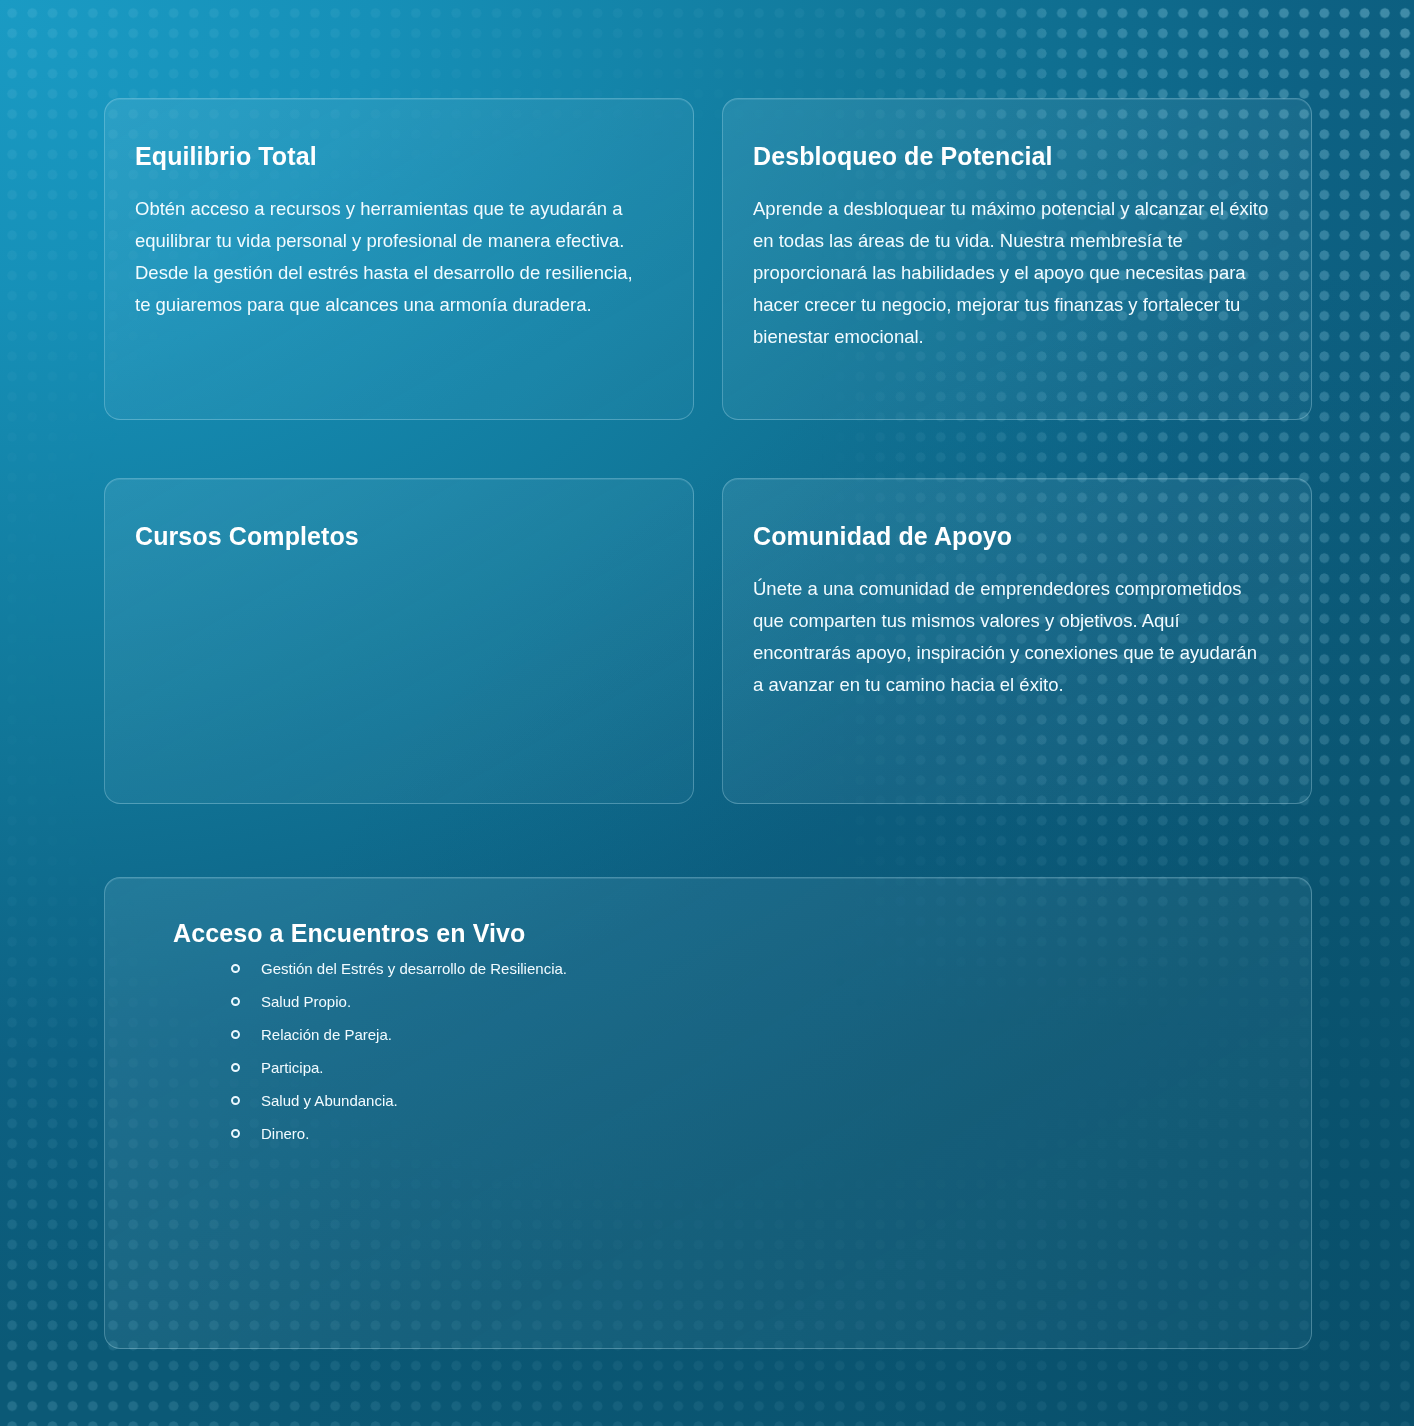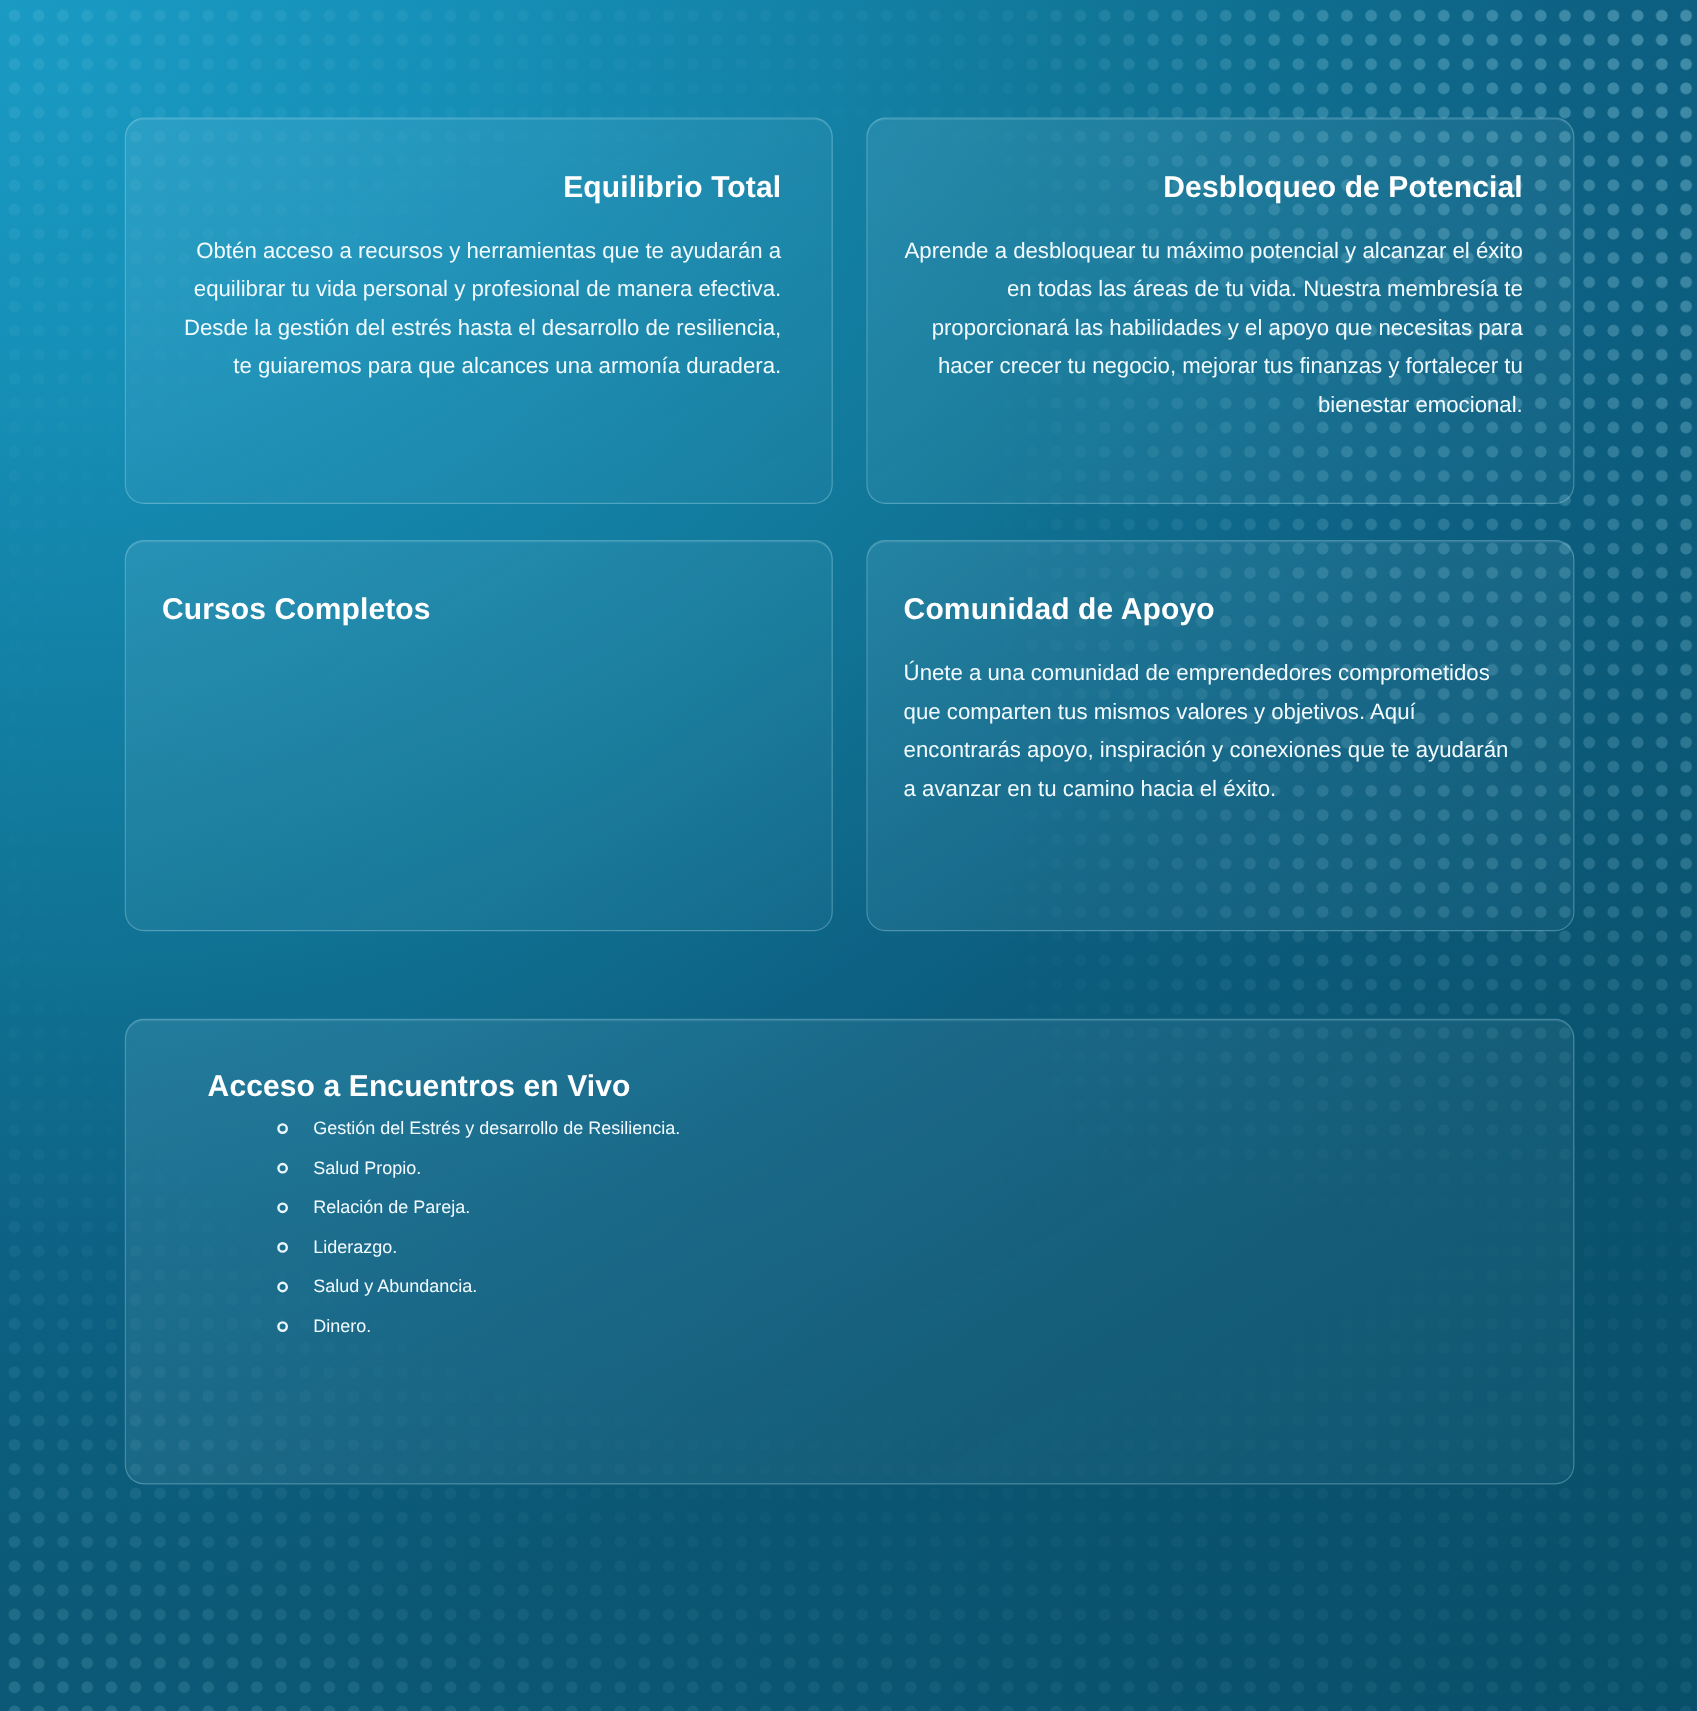--- a/index.html
+++ b/index.html
@@ -94,21 +94,21 @@
     overflow: hidden;
   }
 
   .card.half { width: 590px; }
 
   .card-r1 { height: 322px; }
   .card-r2 { height: 326px; }
 
   .card.full {
     width: 1208px;
-    height: 388px;
+    height: 472px;
   }
 
   .card-body {
     padding: 42px 42px 30px 30px;
   }
 
   .card.full .card-body {
     padding: 40px 40px 30px 68px;
   }
 
@@ -166,21 +166,21 @@
 <body>
 
 <div id="bg-gradient"></div>
 <div id="bg-dots"></div>
 <div id="bg-dots-right"></div>
 <div id="bg-vignette"></div>
 
 <div id="page">
   <div id="cards-grid">
 
-    <div class="card-row" style="margin-bottom:30px;text-align:right;">
+    <div class="card-row" style="margin-bottom:58px;">
       <div class="card half card-r1">
         <div class="card-body">
           <h2 class="card-title">Equilibrio Total</h2>
           <p class="card-text">Obtén acceso a recursos y herramientas que te ayudarán a equilibrar tu vida personal y profesional de manera efectiva. Desde la gestión del estrés hasta el desarrollo de resiliencia, te guiaremos para que alcances una armonía duradera.</p>
         </div>
       </div>
       <div class="card half card-r1">
         <div class="card-body">
           <h2 class="card-title">Desbloqueo de Potencial</h2>
           <p class="card-text">Aprende a desbloquear tu máximo potencial y alcanzar el éxito en todas las áreas de tu vida. Nuestra membresía te proporcionará las habilidades y el apoyo que necesitas para hacer crecer tu negocio, mejorar tus finanzas y fortalecer tu bienestar emocional.</p>
@@ -214,21 +214,21 @@
             <li class="bullet-item">
               <span class="bullet-dot"></span>
               <span>Salud Propio.</span>
             </li>
             <li class="bullet-item">
               <span class="bullet-dot"></span>
               <span>Relación de Pareja.</span>
             </li>
             <li class="bullet-item">
               <span class="bullet-dot"></span>
-              <span>Liderazgo.</span>
+              <span>Participa.</span>
             </li>
             <li class="bullet-item">
               <span class="bullet-dot"></span>
               <span>Salud y Abundancia.</span>
             </li>
             <li class="bullet-item">
               <span class="bullet-dot"></span>
               <span>Dinero.</span>
             </li>
           </ul>

